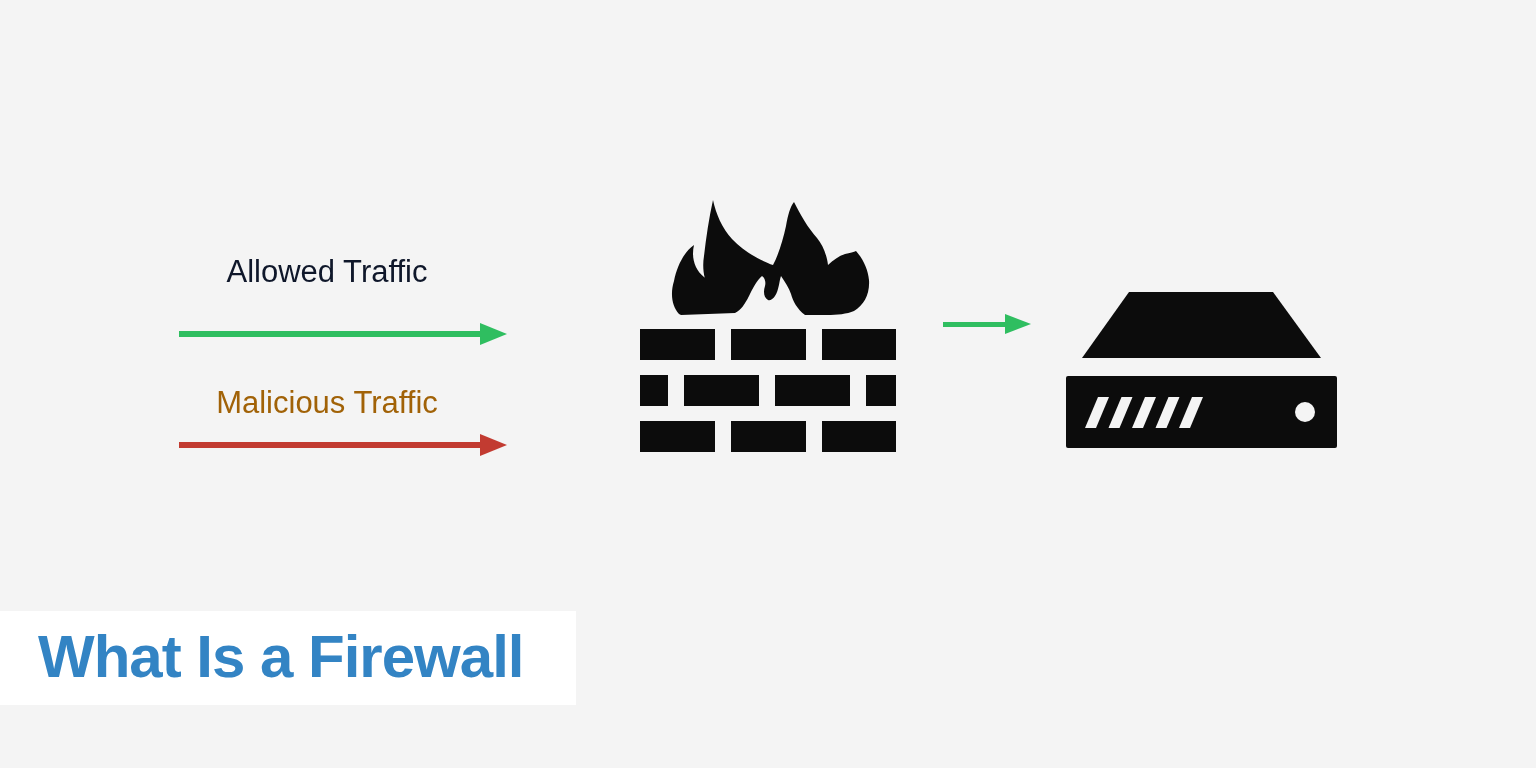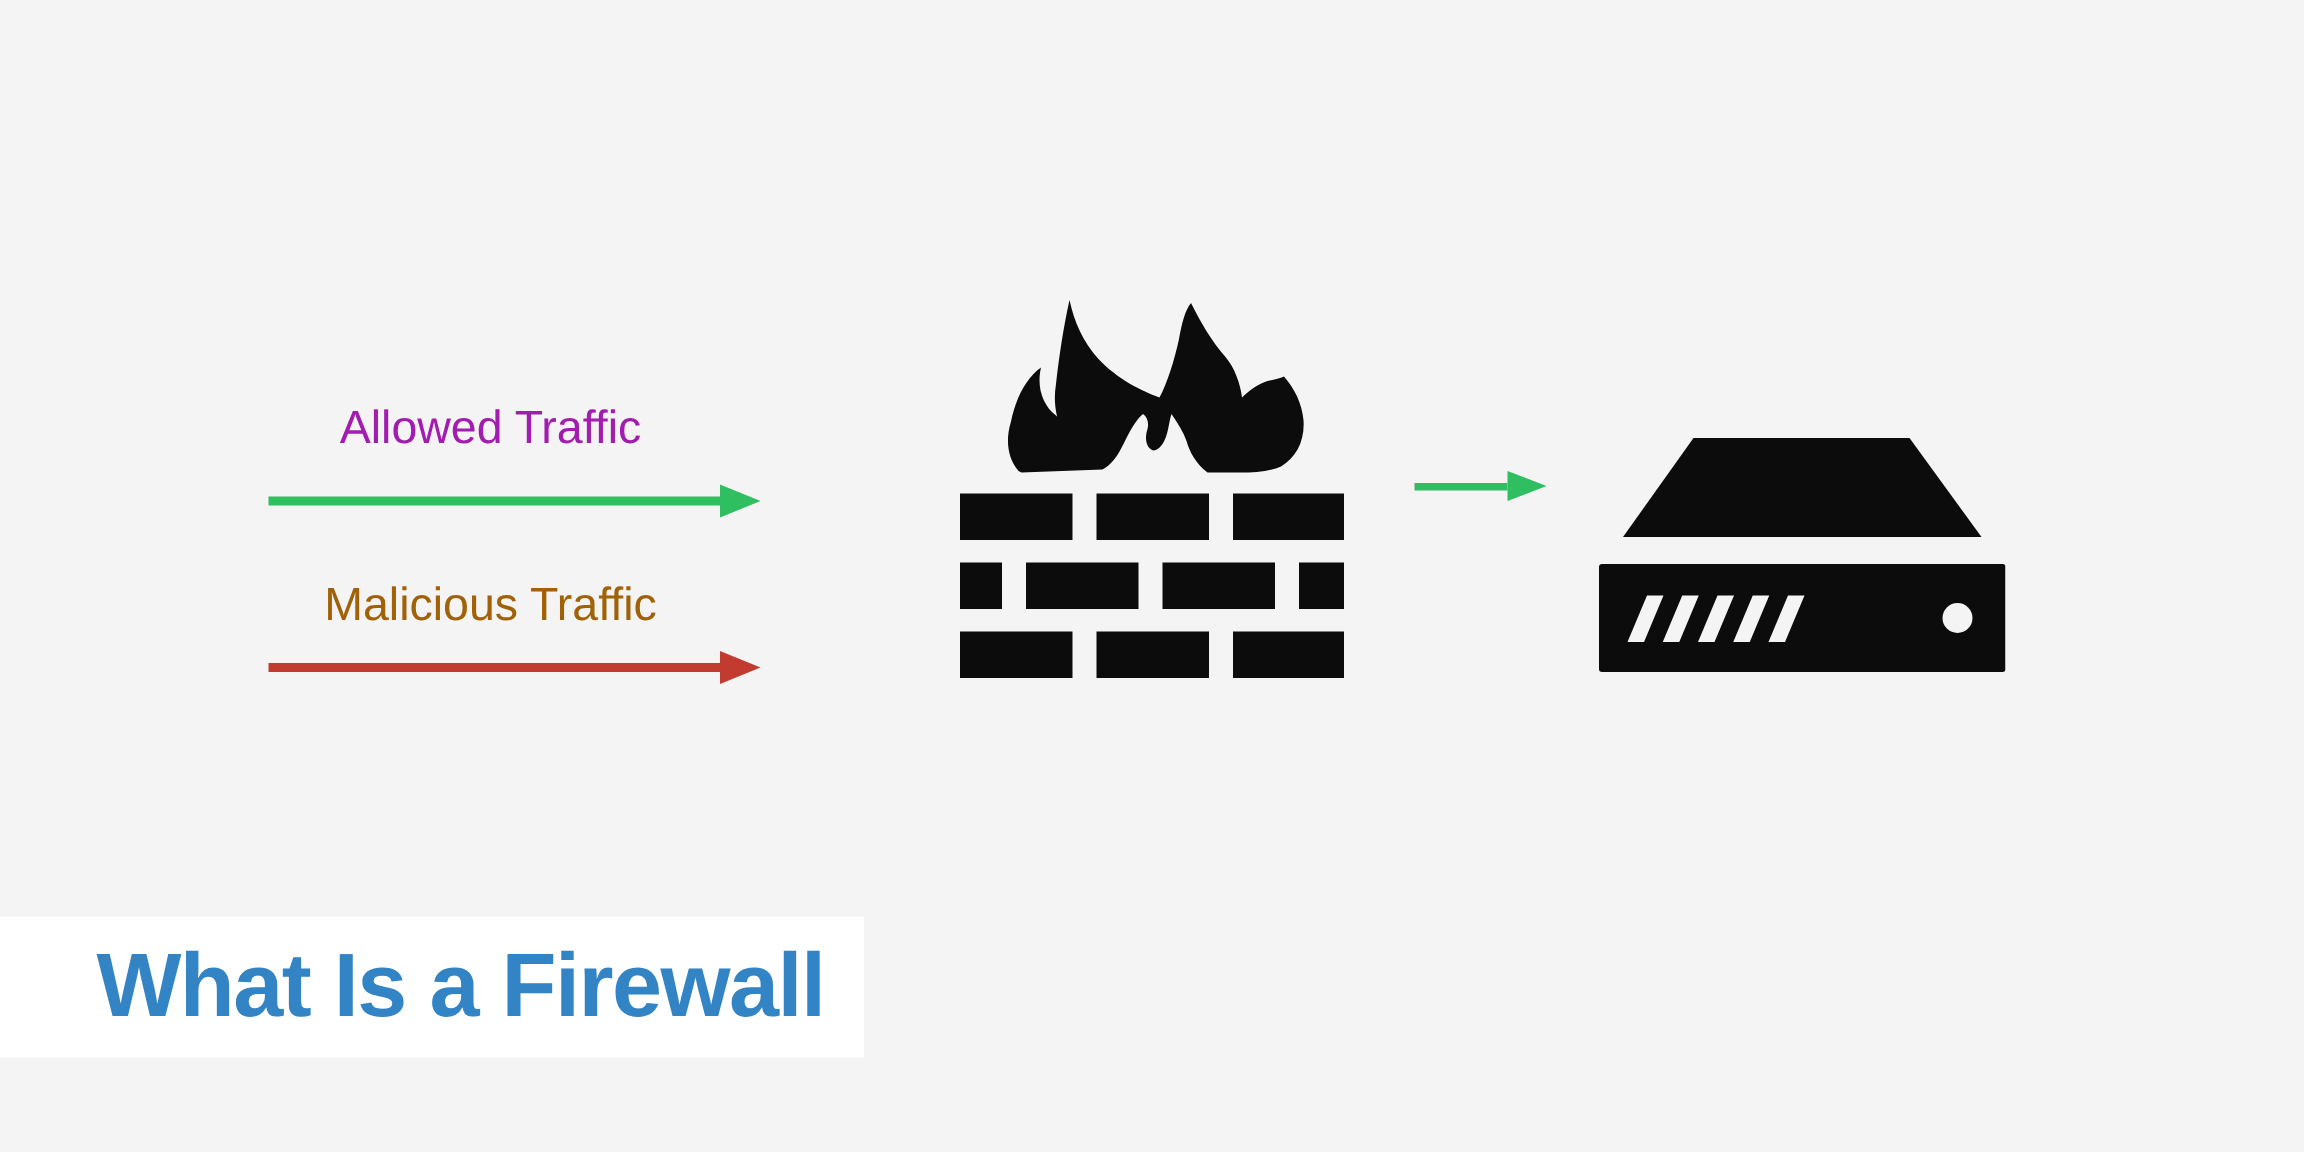--- a/index.html
+++ b/index.html
@@ -17,21 +17,21 @@
   
   .flow-label {
     position: absolute;
     left: 155px;
     width: 344px;
     text-align: center;
     font-size: 31px;
     line-height: 36px;
     font-weight: 400;
   }
-  .flow-label.allowed   { top: 267px; color: #a21caf; }
+  .flow-label.allowed   { top: 254px; color: #0f172a; }
   .flow-label.malicious { top: 385px; color: #a16207; }
   
   .arrow { position: absolute; }
   .arrow .shaft { position: absolute; left: 0; }
   .arrow .head  { position: absolute; width: 0; height: 0; }
   .arrow.allowed-arrow { left: 179px; top: 323px; width: 328px; height: 22px; }
   .arrow.allowed-arrow .shaft { top: 8px; width: 301px; height: 6px; background: #2fbe60; }
   .arrow.allowed-arrow .head  { left: 301px; top: 0;
       border-top: 11px solid transparent; border-bottom: 11px solid transparent;
       border-left: 27px solid #2fbe60; }
@@ -59,21 +59,20 @@
   }
   .title-panel h1 {
     margin: 0;
     padding: 0 0 0 38px;
     font-size: 60px;
     line-height: 92px;
     font-weight: 700;
     color: #3384c4;
     letter-spacing: -1px;
     white-space: nowrap;
-    text-align: center;
   }
 </style>
 </head>
 <body>
 
 <div class="canvas">
 
   <div class="flow-label allowed">Allowed Traffic</div>
   <div class="arrow allowed-arrow">
     <div class="shaft"></div>

